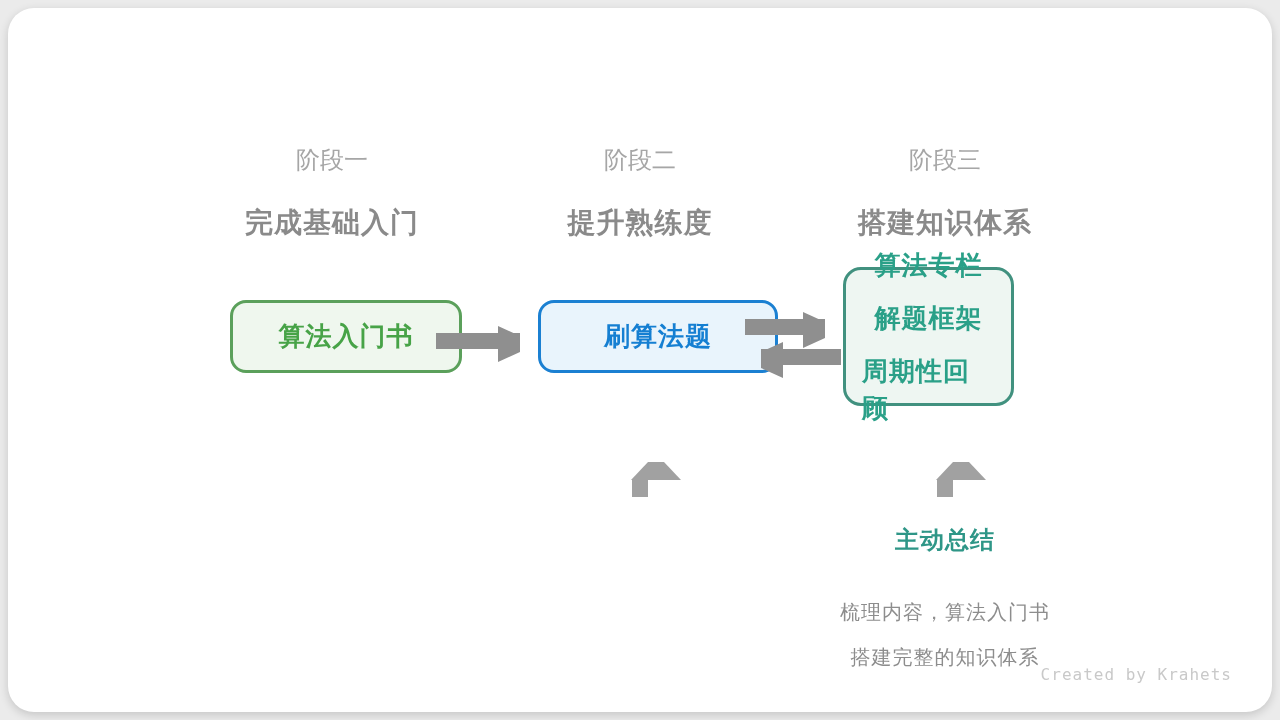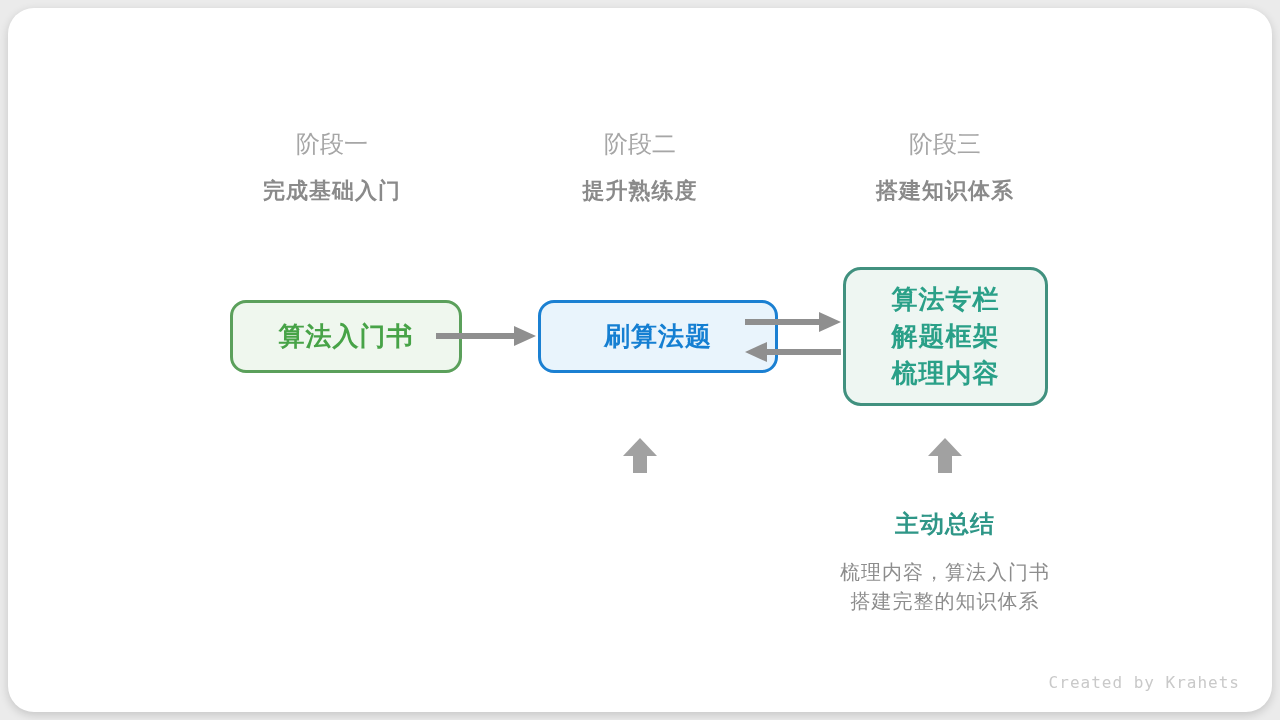--- a/index.html
+++ b/index.html
@@ -1,15 +1,15 @@
 <!DOCTYPE html>
 <html style="--page-bg: #ebebeb; --card-bg: #ffffff; --stage-label: #a6a6a6; --stage-subtitle: #8a8a8a; --node1-border: #5ba05b; --node1-bg: #eff7ee; --node1-text: #47a347; --node2-border: #1b80d2; --node2-bg: #e9f4fc; --node2-text: #157fd2; --node3-border: #41917f; --node3-bg: #eef6f2; --node3-text: #2aa088; --arrow: #8f8f8f; --up-arrow: #a1a1a1; --ann-review-title: #1182d2; --ann-summary-title: #2e9687; --desc-text: #8d8d8d; --credit: #c9c9c9;"><head>
 <meta charset="utf-8">
 <style>
-  * { margin: 0; padding: 0; box-sizing: border-box; }
+  * { margin: 0; padding: 8px; box-sizing: border-box; }
   html, body { width: 1280px; height: 720px; overflow: hidden; }
   body {
     background: var(--page-bg, #ebebeb);
     font-family: "Liberation Sans", "DejaVu Sans", sans-serif;
   }
   .card {
     position: absolute;
     left: 8px; top: 8px;
     width: 1264px; height: 704px;
     background: var(--card-bg, #ffffff);
@@ -22,21 +22,21 @@
   .stage.s1 { left: 214px; top: 120px; }
   .stage.s2 { left: 522px; top: 120px; }
   .stage.s3 { left: 827px; top: 120px; }
   .stage-label {
     font-size: 24px; font-weight: 400;
     color: var(--stage-label, #a6a6a6);
     line-height: 32px;
   }
   .stage-subtitle {
     margin-top: 16px;
-    font-size: 22px; font-weight: 700;
+    font-size: 28px; font-weight: 700;
     color: var(--stage-subtitle, #8a8a8a);
     line-height: 30px;
     letter-spacing: 1px;
   }
 
   
   .node {
     position: absolute;
     display: flex; flex-direction: column;
     align-items: center; justify-content: center;
@@ -49,21 +49,21 @@
     border: 3px solid var(--node1-border, #5ba05b);
   }
   .node.n1 .node-line { color: var(--node1-text, #47a347); }
   .node.n2 {
     left: 530px; top: 292px; width: 240px; height: 73px;
     background: var(--node2-bg, #e9f4fc);
     border: 3px solid var(--node2-border, #1b80d2);
   }
   .node.n2 .node-line { color: var(--node2-text, #157fd2); }
   .node.n3 {
-    left: 835px; top: 259px; width: 205px; height: 139px;
+    left: 835px; top: 259px; width: 171px; height: 139px;
     border-radius: 18px;
     background: var(--node3-bg, #eef6f2);
     border: 3px solid var(--node3-border, #41917f);
   }
   .node.n3 .node-line { color: var(--node3-text, #2aa088); }
 
   
   .h-arrow { position: absolute; height: 20px; }
   .h-arrow .stem {
     position: absolute; top: 7px; height: 6px;
@@ -146,21 +146,21 @@
 
   <div class="node n1">
     <div class="node-line">算法入门书</div>
   </div>
   <div class="node n2">
     <div class="node-line">刷算法题</div>
   </div>
   <div class="node n3">
     <div class="node-line">算法专栏</div>
     <div class="node-line">解题框架</div>
-    <div class="node-line">梳理内容</div>
+    <div class="node-line">周期性回顾</div>
   </div>
 
   <div class="h-arrow dir-right a1">
     <div class="stem"></div>
     <div class="head"></div>
   </div>
   <div class="h-arrow dir-right a2">
     <div class="stem"></div>
     <div class="head"></div>
   </div>

